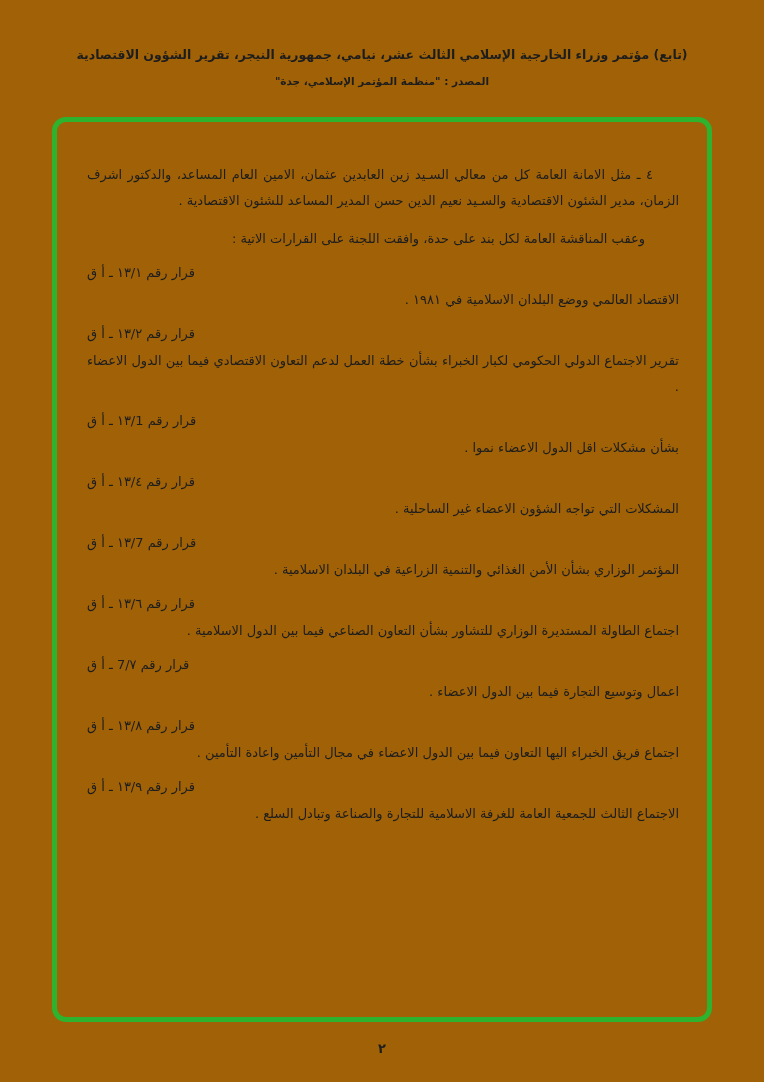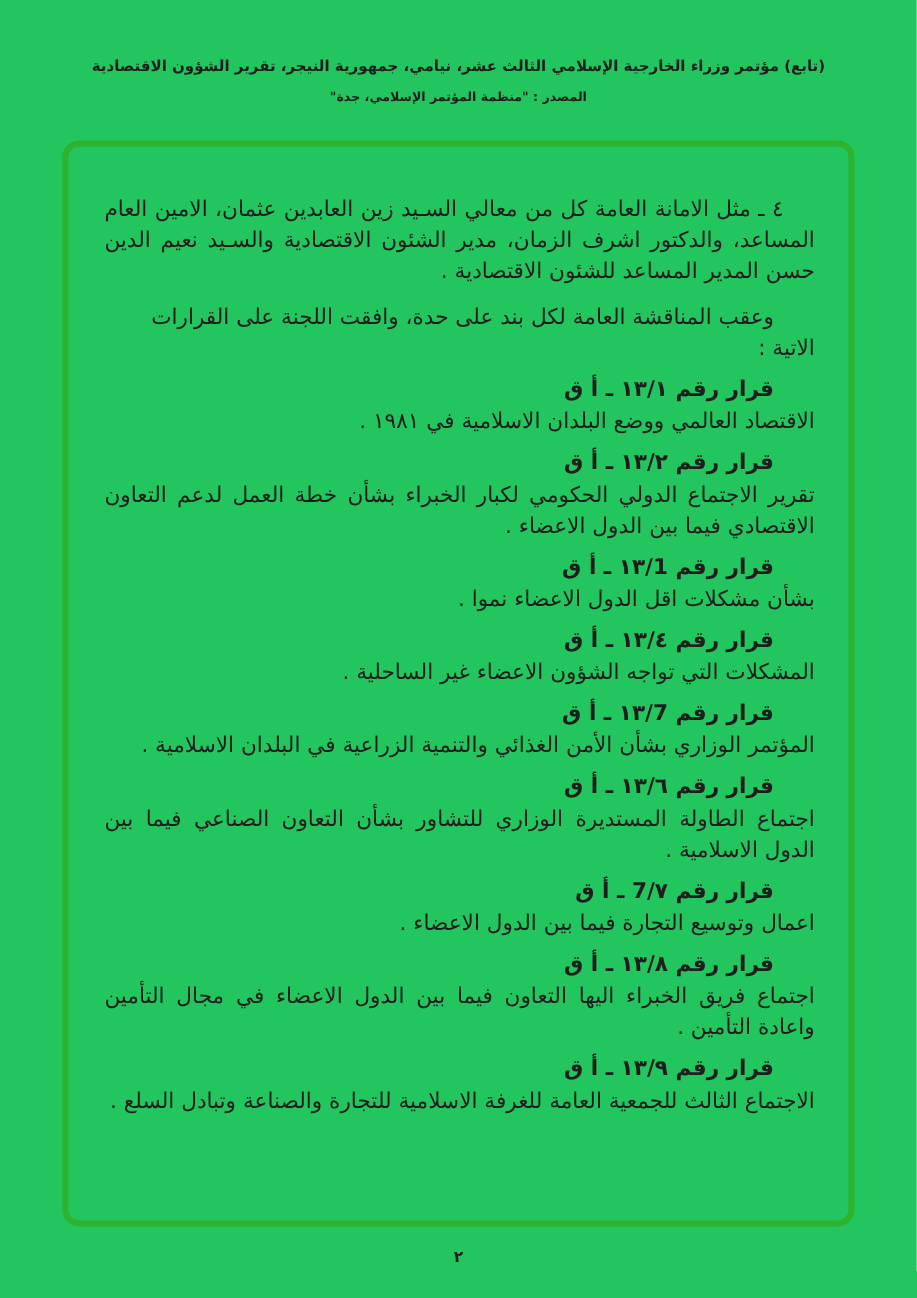--- a/index.html
+++ b/index.html
@@ -2,21 +2,21 @@
 <html lang="ar"><head>
 <meta charset="utf-8">
 <style>
   * { margin: 0; padding: 0; box-sizing: border-box; }
   html, body { background: #f4f4f4; }
   .page {
     position: relative;
     width: 764px;
     height: 1082px;
     margin: 0 auto;
-    background: #22c55e;
+    background: #a16207;
     font-family: "DejaVu Sans", sans-serif;
     color: #1d1d1d;
     overflow: hidden;
   }
   .header {
     position: absolute;
     top: 46px;
     left: 40px;
     right: 40px;
     text-align: center;
@@ -41,39 +41,38 @@
     border: 5px solid #2db32d;
     border-radius: 14px;
     overflow: hidden;
   }
   .content {
     position: absolute;
     top: 40px;
     right: 28px;
     left: 30px;
     direction: rtl;
-    font-size: 18px;
+    font-size: 13px;
     line-height: 26px;
     text-align: justify;
   }
   .para {
     text-indent: 26px;
     margin-bottom: 12px;
   }
   .intro {
     text-indent: 34px;
     margin-bottom: 6px;
     text-align: right;
   }
   .resolution { margin-bottom: 4px; }
   .res-heading {
-    text-align: right;
+    text-align: left;
     padding-right: 34px;
     margin: 8px 0 1px 0;
-    font-weight: bold;
   }
   .res-text { text-align: justify; }
   .footer {
     position: absolute;
     bottom: 26px;
     left: 0;
     right: 0;
     text-align: center;
     font-size: 13px;
     font-weight: bold;

